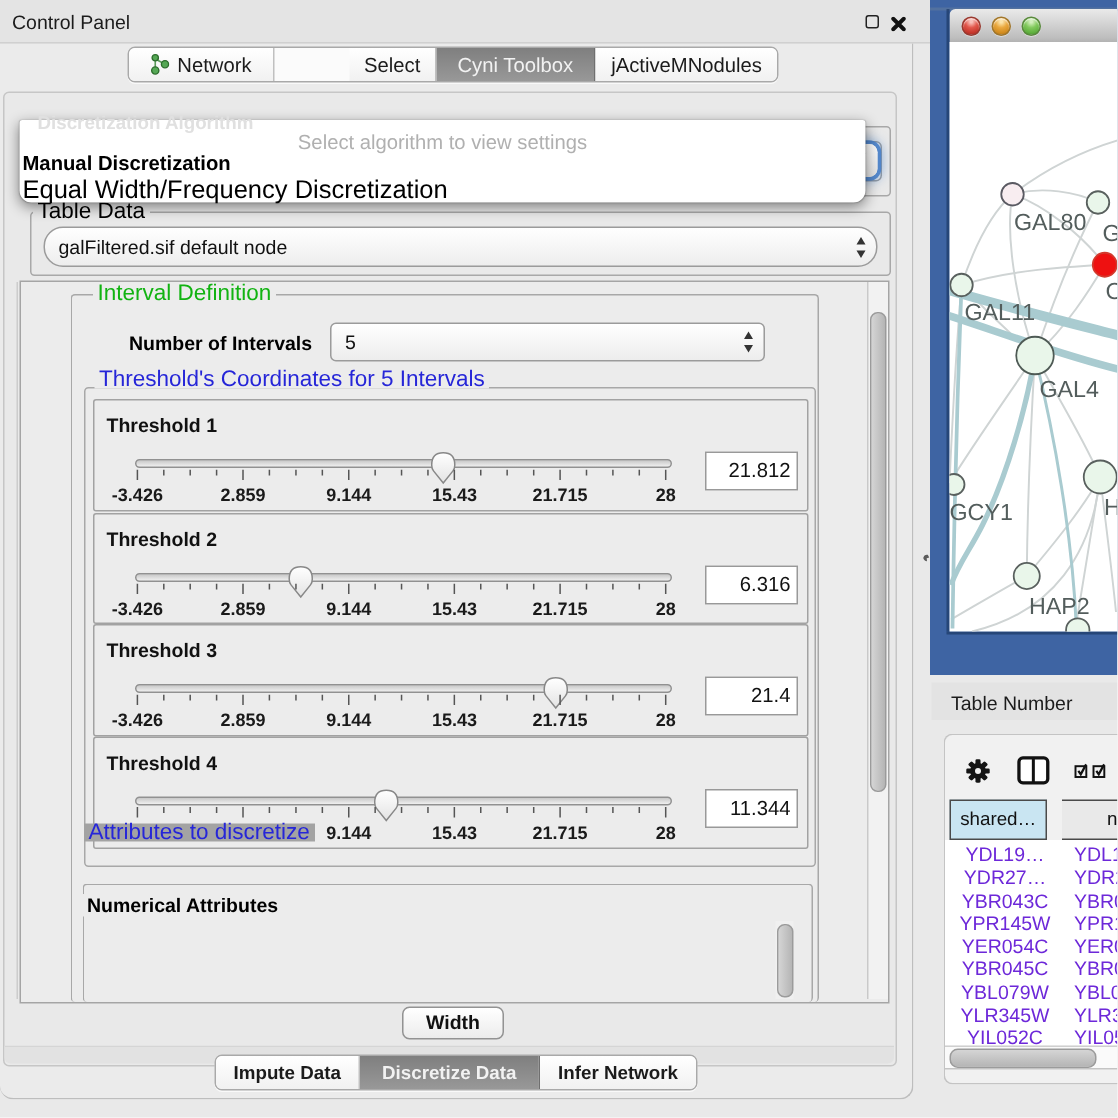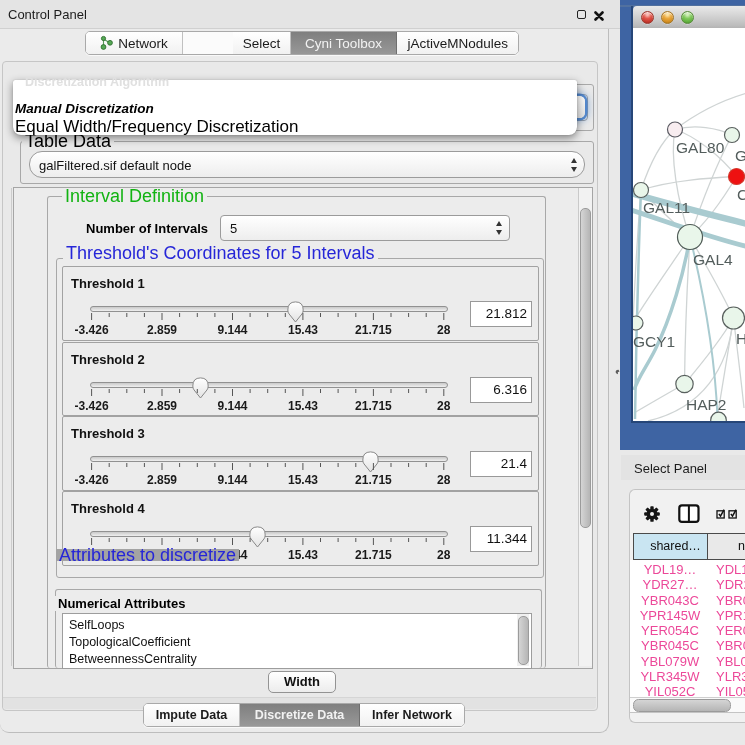--- a/index.html
+++ b/index.html
@@ -22,21 +22,21 @@
   .seg{display:flex;height:22px;border:1px solid #a9a9a9;border-radius:5px;
     background:#fbfbfb;overflow:hidden;box-shadow:0 1px 0 rgba(255,255,255,.7);}
   .seg .sg{display:flex;align-items:center;justify-content:center;
     font-size:13.5px;color:#1b1b1b;border-right:1px solid #c0c0c0;
     background:linear-gradient(#ffffff,#f1f1f1);white-space:nowrap;}
   .seg .sg:last-child{border-right:none;}
   .seg .sel{background:linear-gradient(#7f7f7f,#989898);color:#f2f2f2;
     border-right:1px solid #6f6f6f;}
   
   .gb{border:1px solid #a8a8a8;border-radius:3px;}
-  .gt{position:absolute;padding:0 3px;font-size:18px;background:#e9e9e9;line-height:12px;}
+  .gt{position:absolute;padding:0 3px;font-size:15px;background:#e9e9e9;line-height:12px;}
   
   .combo{background:linear-gradient(#ffffff,#ededed);border:1px solid #9b9b9b;
     border-radius:4px;font-size:13px;color:#111;}
   .combo .ct{position:absolute;left:9px;top:50%;transform:translateY(-50%);}
   .arrows{position:absolute;width:8px;height:14px;top:50%;transform:translateY(-50%);}
   .arrows:before,.arrows:after{content:"";position:absolute;left:1px;
     border-left:3.5px solid transparent;border-right:3.5px solid transparent;}
   .arrows:before{top:0;border-bottom:5px solid #333;}
   .arrows:after{bottom:0;border-top:5px solid #333;}
   
@@ -230,24 +230,20 @@
         <span style="left:240px;">15.43</span>
         <span style="left:310.4px;">21.715</span>
         <span style="left:380.8px;">28</span>
       </div>
     <div class="vbox">11.344</div>
   </div>
 
   <div class="abs gb" style="left:55px;top:589px;width:485px;height:78px;border-bottom:none;background:#ececec;"></div>
   <div class="abs gt" style="left:56px;top:549px;color:#2626d8;background:#a3a3a3;">Attributes to discretize</div>
   <div class="abs b" style="left:55px;top:596px;font-size:13px;background:#ececec;padding:0 3px;">Numerical Attributes</div>
-  <div class="abs" style="left:62px;top:613px;width:468px;height:54px;background:#fff;
-       border:1px solid #9d9d9d;overflow:hidden;font-size:12.5px;color:#111;">
-    <div style="padding:3px 0 0 6px;line-height:17px;">SelfLoops<br>TopologicalCoefficient<br>BetweennessCentrality</div>
-  </div>
   <div class="abs" style="left:517px;top:614px;width:12px;height:52px;background:#f0f0f0;"></div>
   <div class="abs sbthumb" style="left:518px;top:616px;width:9px;height:47px;"></div>
 
   <div class="abs" style="left:268px;top:671px;width:66px;height:20px;
        background:linear-gradient(#ffffff,#ececec);border:1px solid #939393;border-radius:5px;
        text-align:center;line-height:20px;font-size:13px;font-weight:bold;color:#111;">Width</div>
 
   <div class="abs seg" style="left:143px;top:703px;width:320px;">
     <div class="sg b" style="width:95px;font-size:12.5px;">Impute Data</div>
     <div class="sg sel b" style="width:119px;font-size:12.5px;">Discretize Data</div>
@@ -312,21 +308,21 @@
       <text x="104" y="171.5">CR</text>
       <text x="10" y="185">GAL11</text>
       <text x="60" y="236.5">GAL4</text>
       <text x="0" y="318.5">GCY1</text>
       <text x="103" y="315.5">HA</text>
       <text x="53" y="381.5">HAP2</text>
     </g>
   </svg>
 
   <div class="abs" id="tpbar">
-      <span style="position:absolute;left:13px;top:6px;font-size:13px;color:#1c1c1c;">Select Panel</span>
+      <span style="position:absolute;left:13px;top:6px;font-size:13px;color:#1c1c1c;">Table Number</span>
     </div>
   <div class="abs" id="tablepanel"></div>
 
   <svg class="abs" style="left:644px;top:506px;" width="16" height="16" viewBox="0 0 16 16">
     <g fill="#151515">
       <circle cx="8" cy="8" r="5.3"></circle>
       <g>
         <rect x="6.3" y="0.2" width="3.4" height="4" rx=".9"></rect>
         <rect x="6.3" y="11.8" width="3.4" height="4" rx=".9"></rect>
         <rect x="0.2" y="6.3" width="4" height="3.4" rx=".9"></rect>
@@ -346,35 +342,36 @@
     <line x1="10.9" y1="1.3" x2="10.9" y2="17.9" stroke="#111" stroke-width="2"></line>
   </svg>
   <svg class="abs" style="left:716px;top:507.5px;" width="23" height="12" viewBox="0 0 23 12">
     <rect x="1" y="2.8" width="7.2" height="7.2" fill="none" stroke="#111" stroke-width="1.3"></rect>
     <path d="M2.9 5.9 L4.5 8.2 L8.1 1.6" fill="none" stroke="#111" stroke-width="1.5"></path>
     <rect x="13" y="2.8" width="7.2" height="7.2" fill="none" stroke="#111" stroke-width="1.3"></rect>
     <path d="M14.9 5.9 L16.5 8.2 L20.1 1.6" fill="none" stroke="#111" stroke-width="1.5"></path>
   </svg>
 
   <div class="abs" style="left:633px;top:533px;width:73px;height:25px;background:#c9e5f2;
-       border:1px solid #4a4a4a;font-size:12.5px;color:#111;text-align:center;line-height:25px;padding-left:10px;width:63px;">shared…</div>
+       border:1px solid #4a4a4a;font-size:12.5px;color:#111;text-align:center;line-height:25px;width:63px;">shared…</div>
   <div class="abs" style="left:708px;top:533px;width:37px;height:25px;background:#e9e9e9;
        border-top:1px solid #4a4a4a;border-bottom:1px solid #4a4a4a;font-size:12.5px;color:#111;
        text-align:right;line-height:25px;">n</div>
 
   <div class="abs" style="left:630px;top:560px;width:115px;height:137px;background:#fff;overflow:hidden;
-       font-size:13px;color:#ec4899;">
+       font-size:13px;color:#6d28d9;">
     <div style="position:absolute;left:3px;top:2px;width:74px;text-align:center;line-height:15.3px;">
       YDL19…<br>YDR27…<br>YBR043C<br>YPR145W<br>YER054C<br>YBR045C<br>YBL079W<br>YLR345W<br>YIL052C</div>
     <div style="position:absolute;left:86px;top:2px;line-height:15.3px;">
       YDL19<br>YDR27<br>YBR04<br>YPR14<br>YER05<br>YBR04<br>YBL07<br>YLR34<br>YIL05</div>
   </div>
 
   <div class="abs" style="left:630px;top:697px;width:115px;height:15px;background:#fafafa;border-top:1px solid #cfcfcf;"></div>
   <div class="abs sbthumbh" style="left:633px;top:698.5px;width:96px;height:11px;"></div>
   <div class="abs" style="left:630px;top:712px;width:115px;height:1px;background:#c4c4c4;"></div>
 
   <div class="abs" id="popup">
     <div style="position:absolute;left:12px;top:-5px;font-size:12.5px;font-weight:bold;color:#e0e0e0;">Discretization Algorithm</div>
-    <div style="position:absolute;left:2px;top:21px;font-size:13.5px;font-weight:bold;color:#000;font-style:italic;">Manual Discretization</div>
+    <div style="position:absolute;left:0;top:7px;width:100%;text-align:center;font-size:13.5px;color:#b0b0b0;">Select algorithm to view settings</div>
+    <div style="position:absolute;left:2px;top:21px;font-size:13.5px;font-weight:bold;color:#000;">Manual Discretization</div>
     <div style="position:absolute;left:2px;top:37px;font-size:17px;color:#000;">Equal Width/Frequency Discretization</div>
   </div>
 </div>
 
 </body></html>

